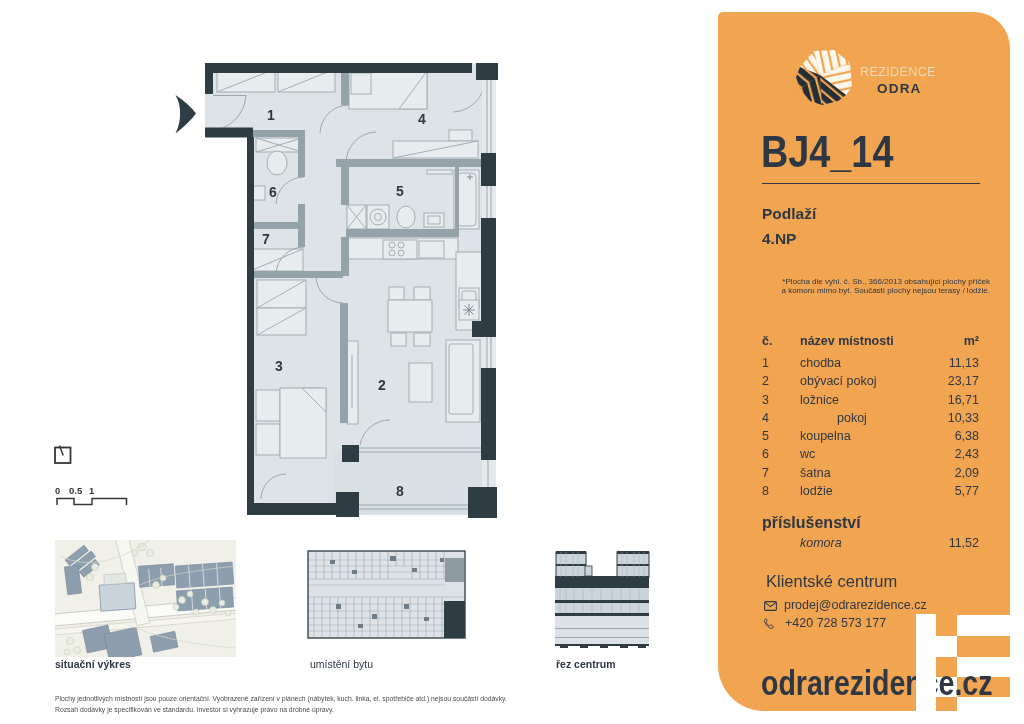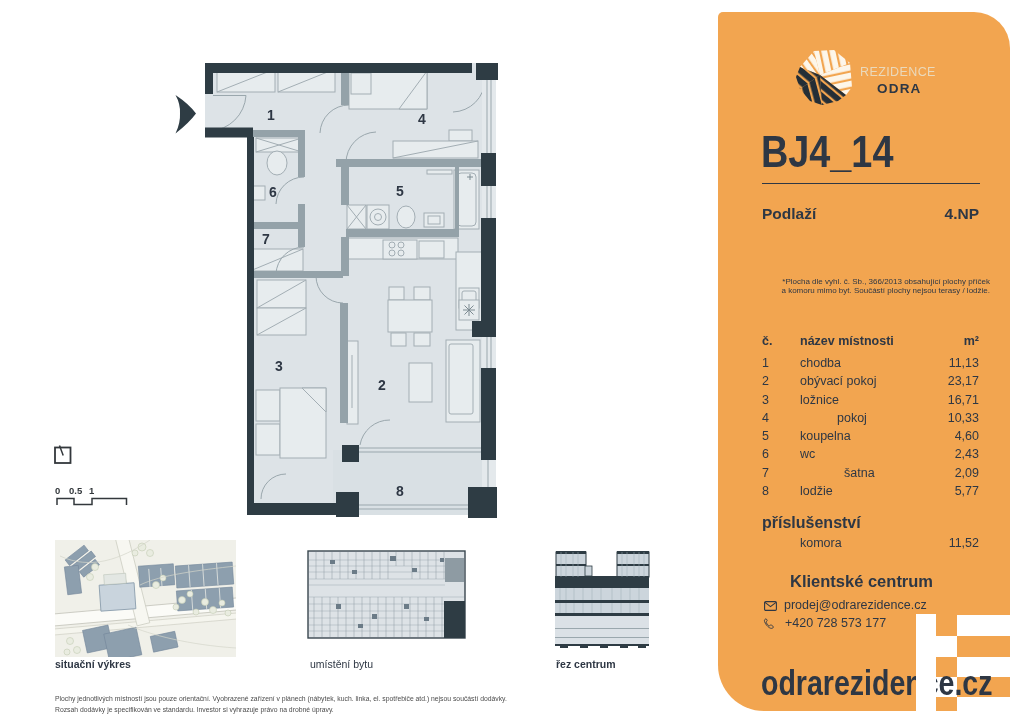--- a/index.html
+++ b/index.html
@@ -53,21 +53,21 @@
   <polygon points="26,28 28,58 44,54 52,48" fill="url(#pd3)"></polygon>
 </svg>
 
 <div class="ptxt" style="left:860px;top:65px;font-size:12.5px;letter-spacing:0.4px;color:#ead9bb;">REZIDENCE</div>
 <div class="ptxt" style="left:877px;top:81px;font-size:13.5px;font-weight:bold;letter-spacing:1.2px;">ODRA</div>
 
 <div class="ptxt" style="left:761px;top:126px;font-size:45px;font-weight:bold;transform:scaleX(0.84);transform-origin:0 0;">BJ4_14</div>
 <div class="ptxt" style="left:762px;top:183px;width:218px;height:1px;background:#2e3744;"></div>
 
 <div class="ptxt" style="left:762px;top:201px;width:217px;font-size:15.5px;font-weight:bold;line-height:25px;">
-  <div style="display:flex;justify-content:space-between;">
+  <div style="display:flex;justify-content:space-between;flex-direction:column;">
       <span>Podlaží</span>
       <span>4.NP</span>
     </div>
 </div>
 
 <div class="ptxt" style="left:762px;top:278px;width:228px;font-size:8px;line-height:8.6px;text-align:right;">
 *Plocha dle vyhl. č. Sb., 366/2013 obsahující plochy příček<br>
 a komoru mimo byt. Součástí plochy nejsou terasy / lodžie.
 </div>
 
@@ -95,48 +95,48 @@
       <span>16,71</span>
     </div>
   <div style="display:flex;">
       <span style="width:38px;">4</span>
       <span style="flex:1;margin-left:37px;">pokoj</span>
       <span>10,33</span>
     </div>
   <div style="display:flex;">
       <span style="width:38px;">5</span>
       <span style="flex:1;">koupelna</span>
-      <span>4,60</span>
+      <span>6,38</span>
     </div>
   <div style="display:flex;">
       <span style="width:38px;">6</span>
       <span style="flex:1;">wc</span>
       <span>2,43</span>
     </div>
   <div style="display:flex;">
       <span style="width:38px;">7</span>
-      <span style="flex:1;margin-left:44px;">šatna</span>
+      <span style="flex:1;">šatna</span>
       <span>2,09</span>
     </div>
   <div style="display:flex;">
       <span style="width:38px;">8</span>
       <span style="flex:1;">lodžie</span>
       <span>5,77</span>
     </div>
 </div>
 <div class="ptxt" style="left:762px;top:514px;font-size:16px;font-weight:bold;">příslušenství</div>
 <div class="ptxt" style="left:762px;top:536px;width:217px;font-size:12.5px;">
   <div style="display:flex;">
       <span style="width:38px;"></span>
-      <span style="flex:1;">komora</span>
+      <span style="flex:1;font-style:italic;">komora</span>
       <span>11,52</span>
     </div>
 </div>
 
-<div class="ptxt" style="left:790px;top:572px;font-size:16.5px;font-weight:bold;">Klientské centrum</div>
+<div class="ptxt" style="left:766px;top:572px;font-size:16.5px;font-weight:normal;">Klientské centrum</div>
 <svg class="ptxt" style="left:764px;top:601px;" width="13" height="10" viewBox="0 0 13 10">
   <rect x="0.6" y="0.6" width="11.8" height="8.8" rx="1.2" fill="none" stroke="#2e3744" stroke-width="1.1"></rect>
   <path d="M1 1.4 L6.5 5.6 L12 1.4" fill="none" stroke="#2e3744" stroke-width="1.1"></path>
 </svg>
 <div class="ptxt" style="left:784px;top:598px;font-size:12.5px;">prodej@odrarezidence.cz</div>
 <svg class="ptxt" style="left:763px;top:618px;" width="12" height="12" viewBox="0 0 12 12">
   <path d="M2.5 1 C1.5 1.6 1.2 2.4 1.6 3.6 C2.3 5.8 4.2 8.4 6.6 9.8 C7.8 10.5 9 10.6 9.9 9.9 C10.6 9.3 10.5 8.7 9.9 8.2 L8.6 7.2 C8 6.8 7.5 6.9 7.1 7.4 C6.7 7.9 6.1 7.9 5.5 7.4 C4.6 6.7 3.8 5.8 3.3 4.8 C3 4.2 3.1 3.7 3.6 3.4 C4.2 3 4.3 2.5 3.9 1.9 L3.4 1.1 C3.1 0.7 2.8 0.8 2.5 1 Z" fill="none" stroke="#2e3744" stroke-width="0.9"></path>
 </svg>
 <div class="ptxt" style="left:785px;top:616px;font-size:12.5px;">+420 728 573 177</div>
 

